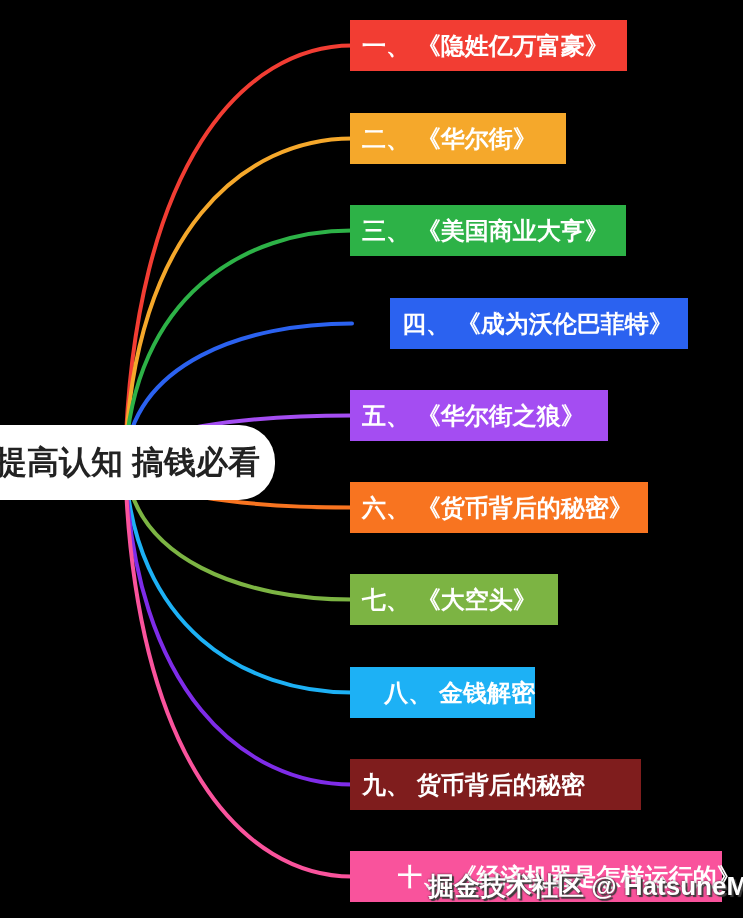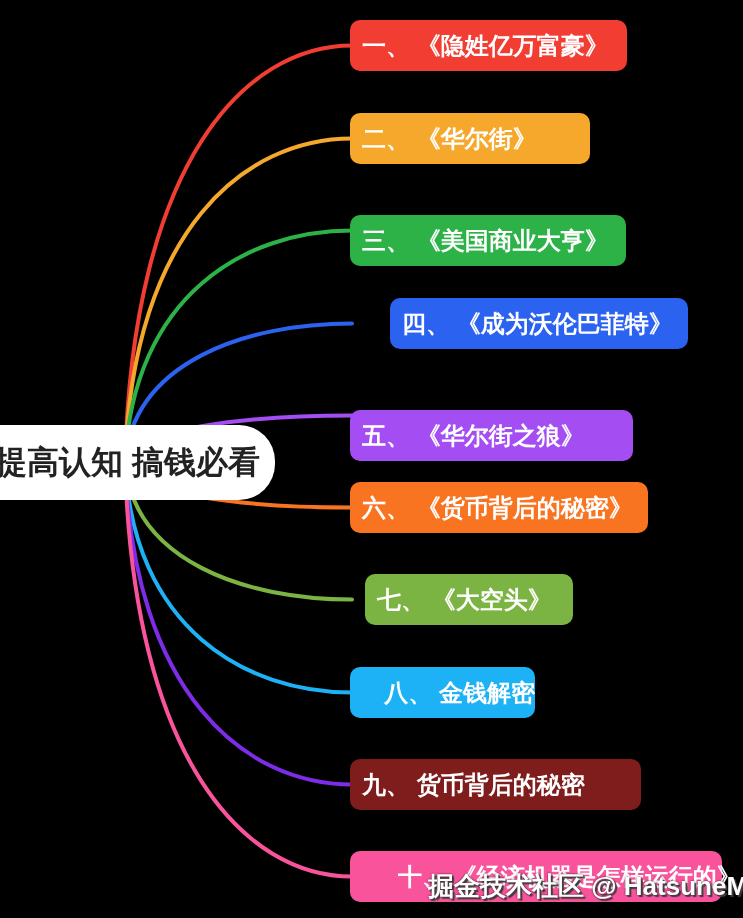--- a/index.html
+++ b/index.html
@@ -17,21 +17,21 @@
   #connectors {
     position:absolute;
     left:0; top:0;
     width:743px; height:918px;
     z-index:1;
   }
   .topic-box {
     position:absolute;
     left:350px;
     height:51px;
-    border-radius:10px;
+    border-radius:0;
     color:#fff;
     font-weight:bold;
     font-size:24px;
     line-height:51px;
     padding-left:12px;
     box-sizing:border-box;
     white-space:nowrap;
     z-index:2;
   }
   #center-node {
@@ -81,22 +81,22 @@
       <path d="M 125 462 C 133 760.44, 245 876.5, 352 876.5" fill="none" stroke="#f9539c" stroke-width="4" stroke-linecap="round"></path>
     </svg>
 
   <div id="center-node">
     <span>提高认知 搞钱必看</span>
   </div>
 
   <div id="watermark">掘金技术社区 @ HatsuneMiku</div>
 
 <div class="topic-box" style="top: 20px; width: 277px; background: rgb(242, 61, 51);"><span>一、 《隐姓亿万富豪》</span></div>
-    <div class="topic-box" style="top: 113px; width: 240px; background: rgb(245, 168, 43);"><span>二、 《华尔街》</span></div>
-    <div class="topic-box" style="top: 205px; width: 276px; background: rgb(45, 178, 71); margin-top: 10px;"><span>三、 《美国商业大亨》</span></div>
+    <div class="topic-box" style="top: 113px; width: 216px; background: rgb(245, 168, 43);"><span>二、 《华尔街》</span></div>
+    <div class="topic-box" style="top: 205px; width: 276px; background: rgb(45, 178, 71);"><span>三、 《美国商业大亨》</span></div>
     <div class="topic-box" style="top: 298px; width: 298px; background: rgb(43, 98, 240); margin-left: 40px;"><span>四、 《成为沃伦巴菲特》</span></div>
-    <div class="topic-box" style="top: 410px; width: 283px; background: rgb(164, 77, 242);"><span>五、 《华尔街之狼》</span></div>
+    <div class="topic-box" style="top: 390px; width: 258px; background: rgb(164, 77, 242);"><span>五、 《华尔街之狼》</span></div>
     <div class="topic-box" style="top: 482px; width: 298px; background: rgb(248, 116, 32);"><span>六、 《货币背后的秘密》</span></div>
-    <div class="topic-box" style="top: 574px; width: 208px; background: rgb(124, 180, 67); margin-left: 15px;"><span>七、 《大空头》</span></div>
+    <div class="topic-box" style="top: 574px; width: 208px; background: rgb(124, 180, 67);"><span>七、 《大空头》</span></div>
     <div class="topic-box" style="top: 667px; width: 185px; background: rgb(29, 177, 245); text-align: right;"><span>八、 金钱解密</span></div>
     <div class="topic-box" style="top: 759px; width: 291px; background: #7f1d1d;"><span>九、 货币背后的秘密</span></div>
     <div class="topic-box" style="top: 851px; width: 372px; background: rgb(249, 83, 156); padding-left: 48px;"><span>十、 《经济机器是怎样运行的》</span></div>
   </div>
 
 </body></html>

